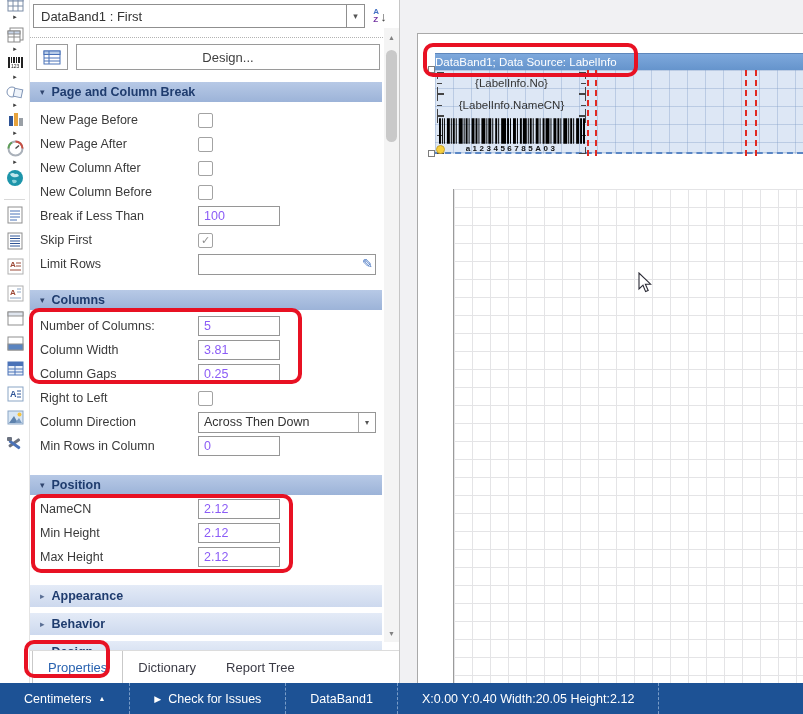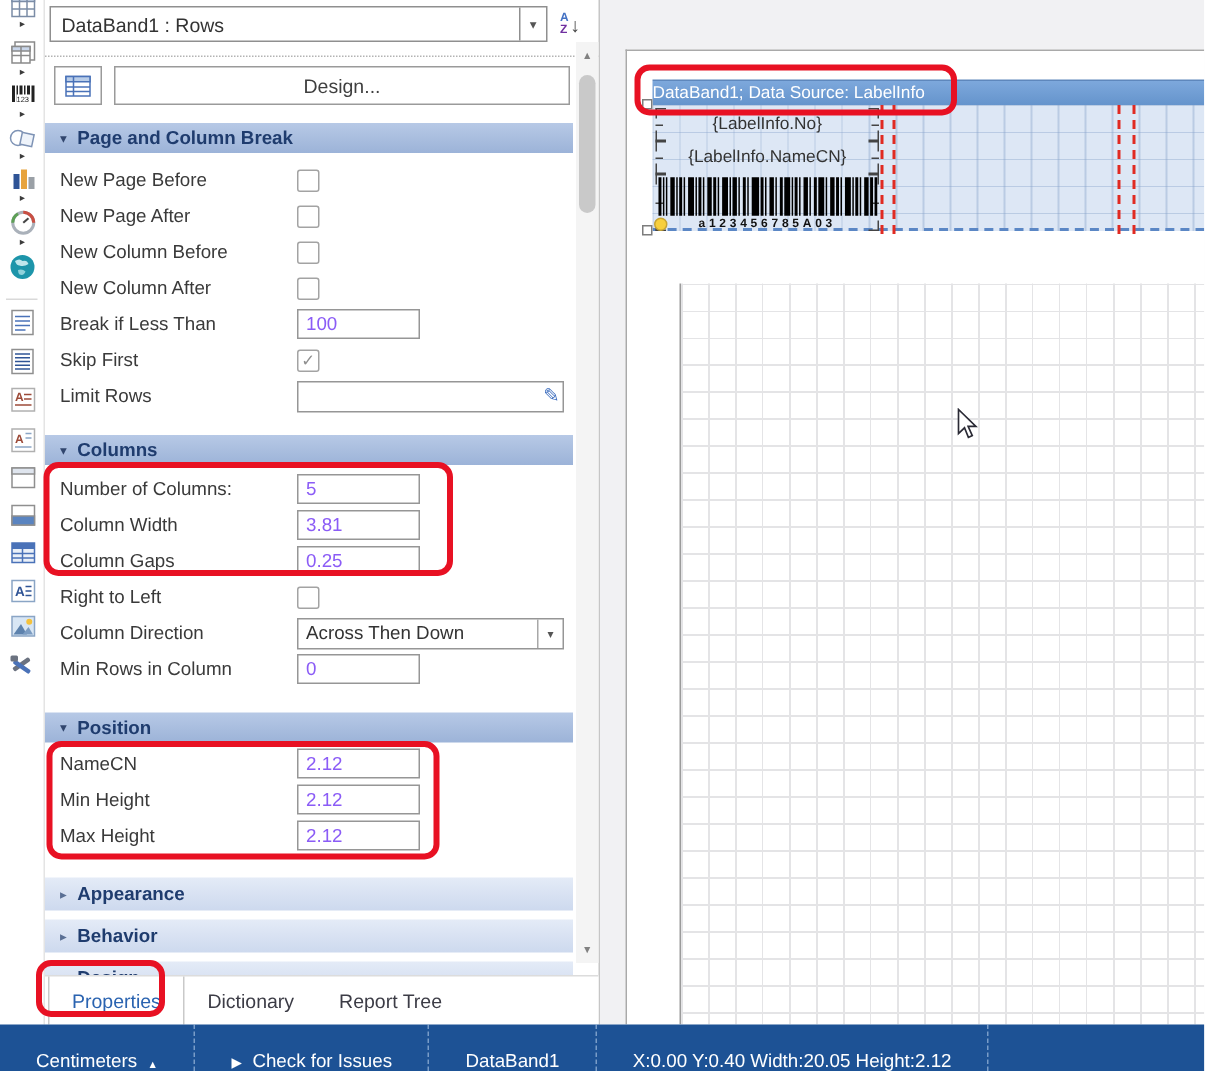--- a/index.html
+++ b/index.html
@@ -45,21 +45,21 @@
   #vscroll{position:absolute;left:354px;top:28px;width:15px;height:614px;background:#f4f4f4;}
   #vscroll .sarr{position:absolute;left:0;width:15px;height:14px;display:flex;align-items:center;justify-content:center;font-size:7px;color:#818181;cursor:pointer;}
   #vscroll .up{top:2px;} #vscroll .down{bottom:2px;}
   #vscroll .thumb{position:absolute;left:2px;top:22px;width:11px;height:92px;background:#c9c9c9;border-radius:6px;cursor:pointer;}
   
   #tabbar{position:absolute;left:0;top:650px;width:100%;height:33px;background:#fff;border-top:1px solid #dcdcdc;display:flex;align-items:center;font-size:13px;}
   .tab{padding:0 15px;height:100%;display:flex;align-items:center;color:#3c3c46;cursor:pointer;}
   .tab.active{color:#2a63b0;border-left:1px solid #c9c9c9;border-right:1px solid #c9c9c9;margin-left:2px;}
   
   #statusbar{position:absolute;left:0;top:683px;width:803px;height:31px;background:#1d5295;display:flex;align-items:stretch;}
-  .sb-item{display:flex;align-items:flex-end;justify-content:center;gap:7px;color:#fff;font-size:12.5px;border-right:1px dashed rgba(170,196,228,.65);padding:0 24px;white-space:nowrap;}
+  .sb-item{display:flex;align-items:center;justify-content:center;gap:7px;color:#fff;font-size:12.5px;border-right:1px dashed rgba(170,196,228,.65);padding:0 24px;white-space:nowrap;}
   .sb-item .mini{font-size:7px;} .sb-item .play{font-size:9px;}
   
   #canvas{position:absolute;left:400px;top:0;width:403px;height:683px;background:#f1f1f3;overflow:hidden;}
   #page{position:absolute;left:17px;top:33px;width:386px;height:650px;background:#fff;border-left:1px solid #a9a9a9;border-top:1px solid #a9a9a9;}
   #page-grid{position:absolute;left:35px;top:155px;right:0;bottom:0;border-left:1px solid #9b9b9b;
     background-image:
       repeating-linear-gradient(to right,#e4e4e6 0 1px,transparent 1px 18px),
       repeating-linear-gradient(to bottom,#e4e4e6 0 1px,transparent 1px 18px);}
   #band-header{position:absolute;left:35px;top:53px;width:368px;height:17px;background:linear-gradient(#7da8dc,#6594cc);border-top:1px solid #5e87bc;color:#fff;font-size:11.5px;line-height:16px;padding-left:0;cursor:pointer;white-space:nowrap;overflow:hidden;}
   #band-content{position:absolute;left:35px;top:70px;width:368px;height:84px;background:#dde7f5;border-bottom:2px dashed #5b87c5;
@@ -246,21 +246,21 @@
       <svg width="18" height="16" viewBox="0 0 18 16">
           <rect x="2" y="6" width="13" height="3" rx="1" fill="#6b7280" transform="rotate(-35 9 8)"></rect>
           <rect x="3" y="8" width="13" height="3" rx="1" fill="#4a72b8" transform="rotate(35 9 8)"></rect>
           <rect x="1" y="2" width="5" height="4" rx="1" fill="#6b7280"></rect>
         </svg>
     </div>
   </div>
 
   <div id="panel">
     <div id="cmp-select">
-      <span class="txt">DataBand1 : Rows</span>
+      <span class="txt">DataBand1 : First</span>
       <span class="arr">▾</span>
     </div>
     <div id="sort-btn">
       <span class="az">
           <span class="a">A</span>
           <span class="z">Z</span>
         </span>
       <span class="dn">↓</span>
     </div>
     <div id="dot-sep"></div>
@@ -286,25 +286,25 @@
       <div style="margin-top:6px">
         <div class="prow">
           <span class="lbl">New Page Before</span>
           <span class="chk"></span>
         </div>
         <div class="prow">
           <span class="lbl">New Page After</span>
           <span class="chk"></span>
         </div>
         <div class="prow">
+          <span class="lbl">New Column After</span>
+          <span class="chk"></span>
+        </div>
+        <div class="prow">
           <span class="lbl">New Column Before</span>
-          <span class="chk"></span>
-        </div>
-        <div class="prow">
-          <span class="lbl">New Column After</span>
           <span class="chk"></span>
         </div>
         <div class="prow">
           <span class="lbl">Break if Less Than</span>
           <input class="inp" readonly="" value="100" style="">
         </div>
         <div class="prow">
           <span class="lbl">Skip First</span>
           <span class="chk">✓</span>
         </div>

